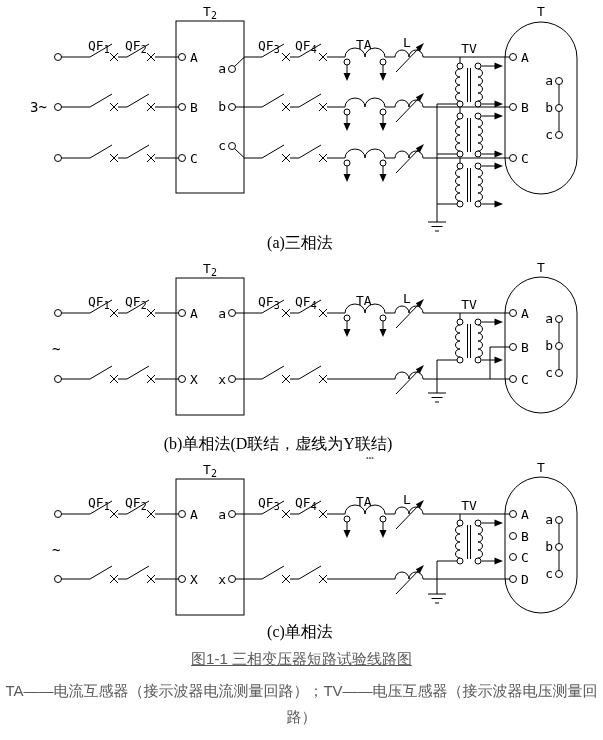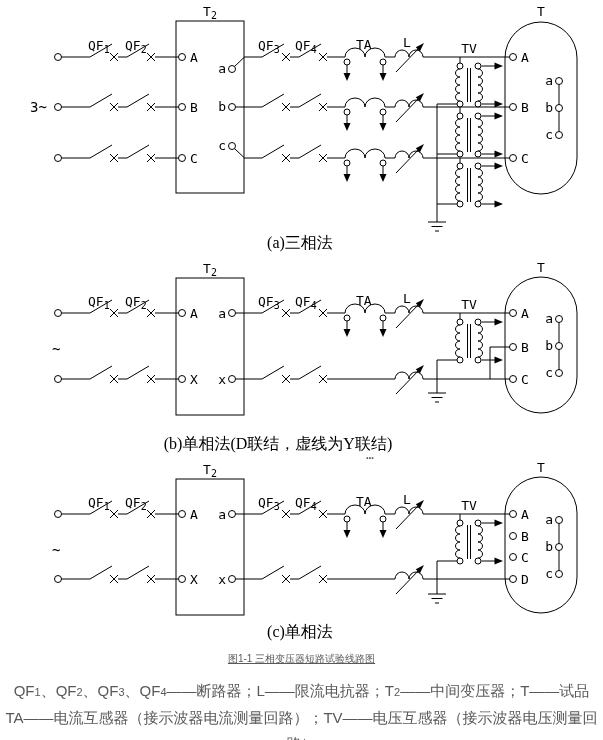--- a/index.html
+++ b/index.html
@@ -5,21 +5,21 @@
   html,body{margin:0;padding:0;background:#fff;}
   .page{position:relative;width:603px;height:740px;background:#fff;overflow:hidden;
         font-family:"Liberation Sans",sans-serif;}
   svg.fig{position:absolute;top:0;left:0;}
   svg text{font-family:"DejaVu Sans Mono",monospace;font-size:13px;fill:#000;stroke:none;}
   svg text.cn{font-family:"Liberation Serif",serif;font-size:16px;}
   svg tspan.sub{font-size:10px;}
   svg text.big{font-size:14px;}
   svg text.dots{font-size:13px;fill:#555;}
   .legend{position:absolute;left:0;top:649px;width:603px;text-align:center;color:#595959;}
-  .legend-title{font-size:10px;line-height:20px;text-decoration:underline;margin-bottom:9px;}
+  .legend-title{font-size:15px;line-height:20px;text-decoration:underline;margin-bottom:9px;}
   .legend-line{font-size:15px;line-height:26px;}
   .legend-line .sm{font-size:11px;}
 </style>
 </head>
 <body>
 
 <div class="page">
 
 <svg class="fig" width="603" height="645" viewBox="0 0 603 645">
 <defs>
@@ -243,17 +243,16 @@
   <text x="553" y="524" text-anchor="end">a</text>
   <text x="553" y="551" text-anchor="end">b</text>
   <text x="553" y="578" text-anchor="end">c</text>
 
   <text class="cn" x="300" y="637" text-anchor="middle">(c)单相法</text>
 </g>
 </svg>
 
 <div class="legend">
   <div class="legend-title">图1-1 三相变压器短路试验线路图</div>
-  <div class="legend-line"><span>QF</span><span class="sm">1</span><span>、QF</span><span class="sm">2</span><span>、QF</span><span class="sm">3</span><span>、QF</span><span class="sm">4</span><span>——断路器；L——限流电抗器；T</span><span class="sm">2</span><span>——中间变压器；T——试品</span></div>
   <div class="legend-line">TA——电流互感器（接示波器电流测量回路）；TV——电压互感器（接示波器电压测量回路）</div>
 </div>
 
 </div>
 
 </body></html>

